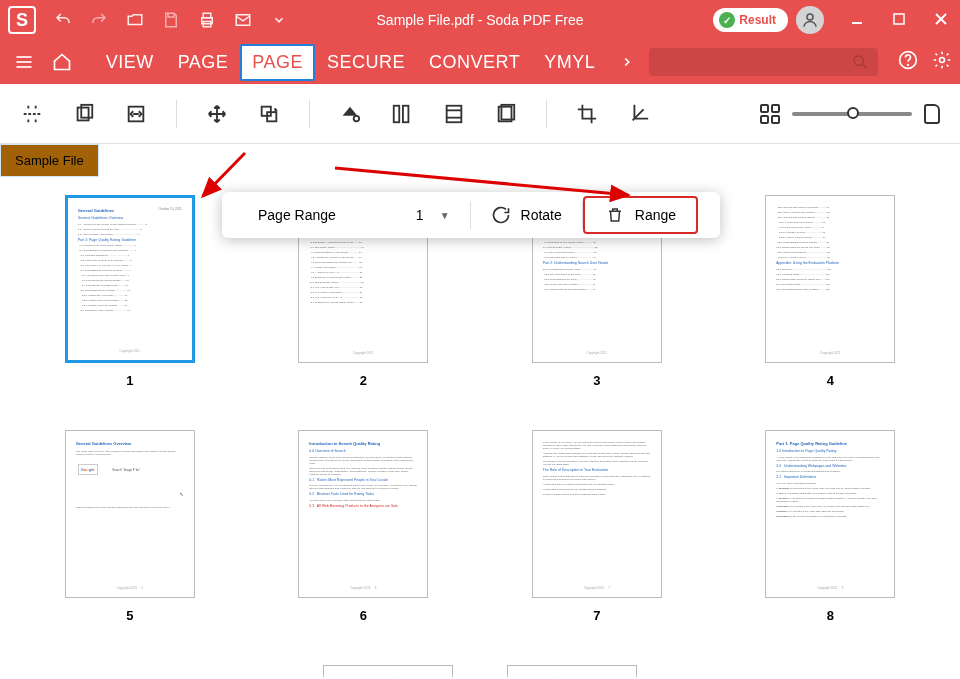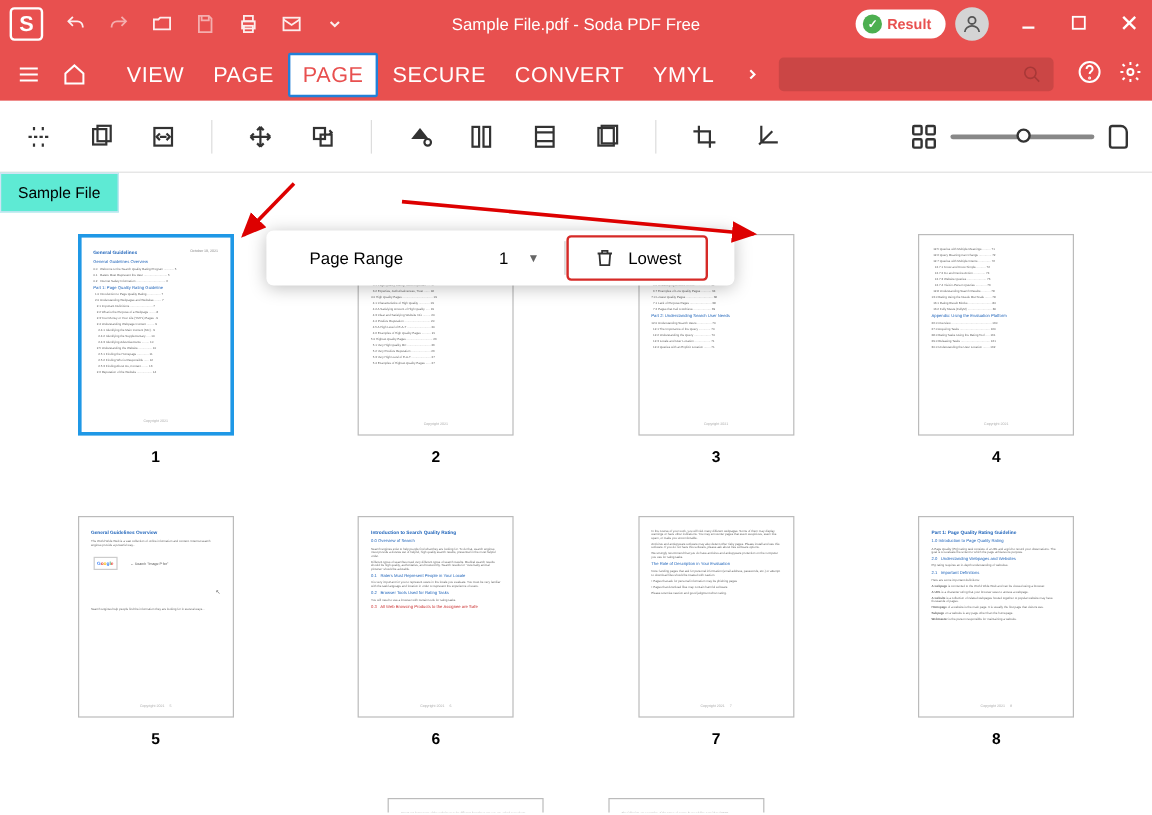--- a/index.html
+++ b/index.html
@@ -33,21 +33,21 @@
     .tb-sep { width: 1px; height: 28px; background: #ddd; }
     .zoom-area { margin-left:auto; display:flex; align-items:center; gap:12px; }
     .zoom-grid { display:grid; grid-template-columns:1fr 1fr; gap:2px; width:20px; height:20px; }
     .zoom-grid div{ border:2px solid #333; border-radius:2px;}
     .zoom-slider { width: 120px; height:4px; background:#888; position:relative; border-radius:2px;}
     .zoom-slider .thumb{ width:12px;height:12px;border-radius:50%;background:#fff;border:2px solid #333;position:absolute;top:-5px;left:55px;}
     .zoom-end { width:16px;height:20px;border:2px solid #333; border-radius:3px 3px 3px 3px; border-top-right-radius:6px;}
 
     
     .doc-tabs { display: flex; padding: 0; }
-    .doc-tab { padding: 8px 14px; border: 1px solid #d0e4f5; background: #5eead4; font-size: 13px; cursor:pointer; }
+    .doc-tab { padding: 8px 14px; border: 1px solid #d0e4f5; background: #a16207; font-size: 13px; cursor:pointer; }
 
     
     .thumb-area { position: relative; padding: 18px 40px; height: 500px; overflow:hidden; }
     .thumb-grid { display: grid; grid-template-columns: repeat(4, 1fr); gap: 42px 54px; }
     .thumb-cell { display:flex; flex-direction:column; align-items:center; gap:10px; }
     .page-thumb { width: 130px; height: 168px; background:#fff; border:1px solid #bbb; padding: 10px 10px; font-size:3px; line-height:1.3; overflow:hidden; color:#555; position:relative; }
     .page-thumb.selected { border: 3px solid #1f98e6; }
     .thumb-label { font-size:13px; font-weight:bold; }
     .thumb-title { color:#2266bb; font-size:4px; font-weight:bold; margin-bottom:3px;}
     .thumb-right{font-size:3px;color:#888;position:absolute;top:10px;right:10px;}
@@ -459,28 +459,37 @@
   </div>
 </div>
 
 <div class="popover">
   <div class="seg">
     <span class="lbl">Page Range</span>
     <span class="page-num">1</span>
     <span class="chev">▼</span>
   </div>
   <div class="sep"></div>
+  <div class="seg">
+    <span class="rot-ic">
+        <svg width="20" height="20" viewBox="0 0 24 24" fill="none" stroke="#333" stroke-width="2">
+          <path d="M21 12a9 9 0 11-3-6.7"></path>
+          <path d="M21 4v5h-5"></path>
+        </svg>
+      </span>
+    <span class="lbl">Rotate</span>
+  </div>
   <div class="sep"></div>
   <div class="seg delete-seg">
     <span class="del-ic">
         <svg width="18" height="18" viewBox="0 0 24 24" fill="none" stroke="#333" stroke-width="2">
           <path d="M4 7h16M9 7V4h6v3M6 7l1 13h10l1-13"></path>
         </svg>
       </span>
-    <span class="lbl">Lowest</span>
+    <span class="lbl">Range</span>
   </div>
 </div>
 
 <svg class="arrow" style="top:148px;left:195px;" width="60" height="60">
     <defs>
       <marker id="ah1" markerWidth="8" markerHeight="8" refX="6" refY="3" orient="auto">
         <polygon points="0 0, 7 3, 0 6" fill="#d00"></polygon>
       </marker>
     </defs>
     <line x1="50" y1="5" x2="8" y2="48" stroke="#d00" stroke-width="3" marker-end="url(#ah1)"></line>

